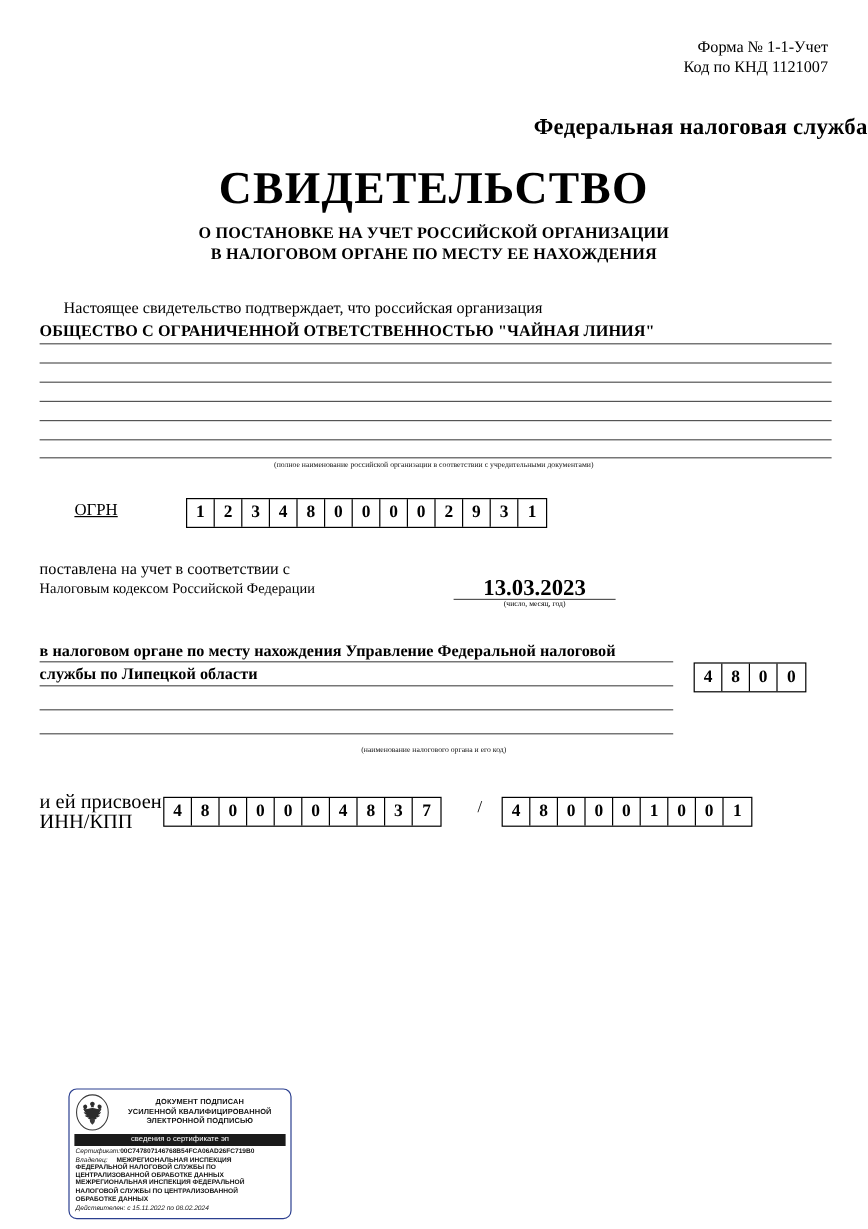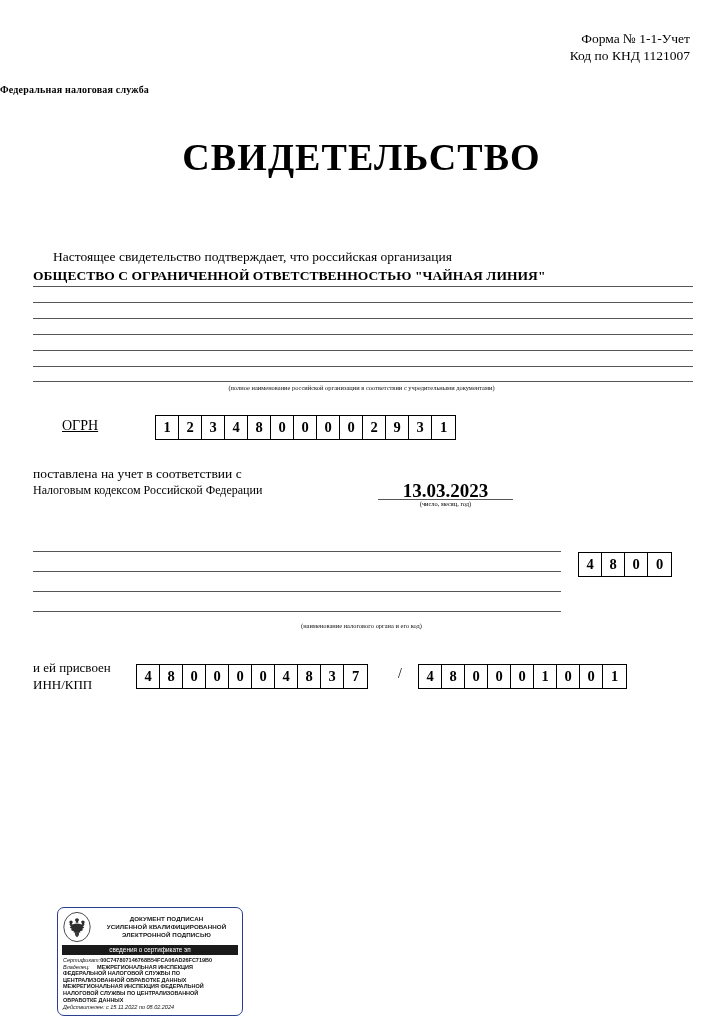--- a/index.html
+++ b/index.html
@@ -32,23 +32,23 @@
     text-align: right;
     font-size: 13.5px;
     line-height: 17px;
     white-space: nowrap;
   }
 
   
   .agency {
     position: absolute;
     left: 0; right: 0;
-    top: 84px;
-    text-align: left;
-    font-size: 10px;
+    top: 96px;
+    text-align: right;
+    font-size: 19px;
     font-weight: bold;
     letter-spacing: 0.2px;
   }
   .main-title {
     position: absolute;
     left: 0; right: 0;
     top: 135px;
     text-align: center;
     font-size: 38px;
     font-weight: bold;
@@ -188,21 +188,21 @@
     border-bottom: 1.3px solid #555;
     height: 0;
   }
   #code-boxes { left: 578px; top: 552px; }
 
   
   .label-inn {
     position: absolute;
     left: 33px;
     top: 659px;
-    font-size: 13px;
+    font-size: 17px;
     line-height: 17px;
   }
   #inn-boxes { left: 136px; top: 664px; }
   #kpp-boxes { left: 418px; top: 664px; }
   .slash {
     position: absolute;
     left: 398px;
     top: 666px;
     font-size: 14px;
   }
@@ -284,20 +284,24 @@
 
 <div class="page">
 
   <div class="form-code">
     <div>Форма № 1-1-Учет</div>
     <div>Код по КНД 1121007</div>
   </div>
 
   <div class="agency">Федеральная налоговая служба</div>
   <div class="main-title">СВИДЕТЕЛЬСТВО</div>
+  <div class="subtitle">
+    <div>О ПОСТАНОВКЕ НА УЧЕТ РОССИЙСКОЙ ОРГАНИЗАЦИИ</div>
+    <div>В НАЛОГОВОМ ОРГАНЕ  ПО МЕСТУ ЕЕ НАХОЖДЕНИЯ</div>
+  </div>
 
   <div class="intro">Настоящее свидетельство подтверждает, что российская организация</div>
   <div class="org-name">ОБЩЕСТВО С ОГРАНИЧЕННОЙ ОТВЕТСТВЕННОСТЬЮ "ЧАЙНАЯ ЛИНИЯ"</div>
 
   <div class="rule" style="top:286px"></div>
   <div class="rule" style="top:302px"></div>
   <div class="rule" style="top:318px"></div>
   <div class="rule" style="top:334px"></div>
   <div class="rule" style="top:350px"></div>
   <div class="rule" style="top:366px"></div>
@@ -321,20 +325,21 @@
       <div class="cell">3</div>
       <div class="cell">1</div>
     </div>
 
   <div class="reg-line1">поставлена на учет в соответствии с</div>
   <div class="reg-line2">Налоговым кодексом Российской Федерации</div>
   <div class="reg-date">13.03.2023</div>
   <div class="date-rule"></div>
   <div class="date-caption">(число, месяц, год)</div>
 
+  <div class="authority">в налоговом органе по месту нахождения Управление Федеральной налоговой службы по Липецкой области</div>
   <div class="rule-auth" style="top:551px"></div>
   <div class="rule-auth" style="top:571px"></div>
   <div class="rule-auth" style="top:591px"></div>
   <div class="rule-auth" style="top:611px"></div>
   <div class="boxes" id="code-boxes">
       <div class="cell">4</div>
       <div class="cell">8</div>
       <div class="cell">0</div>
       <div class="cell">0</div>
     </div>

